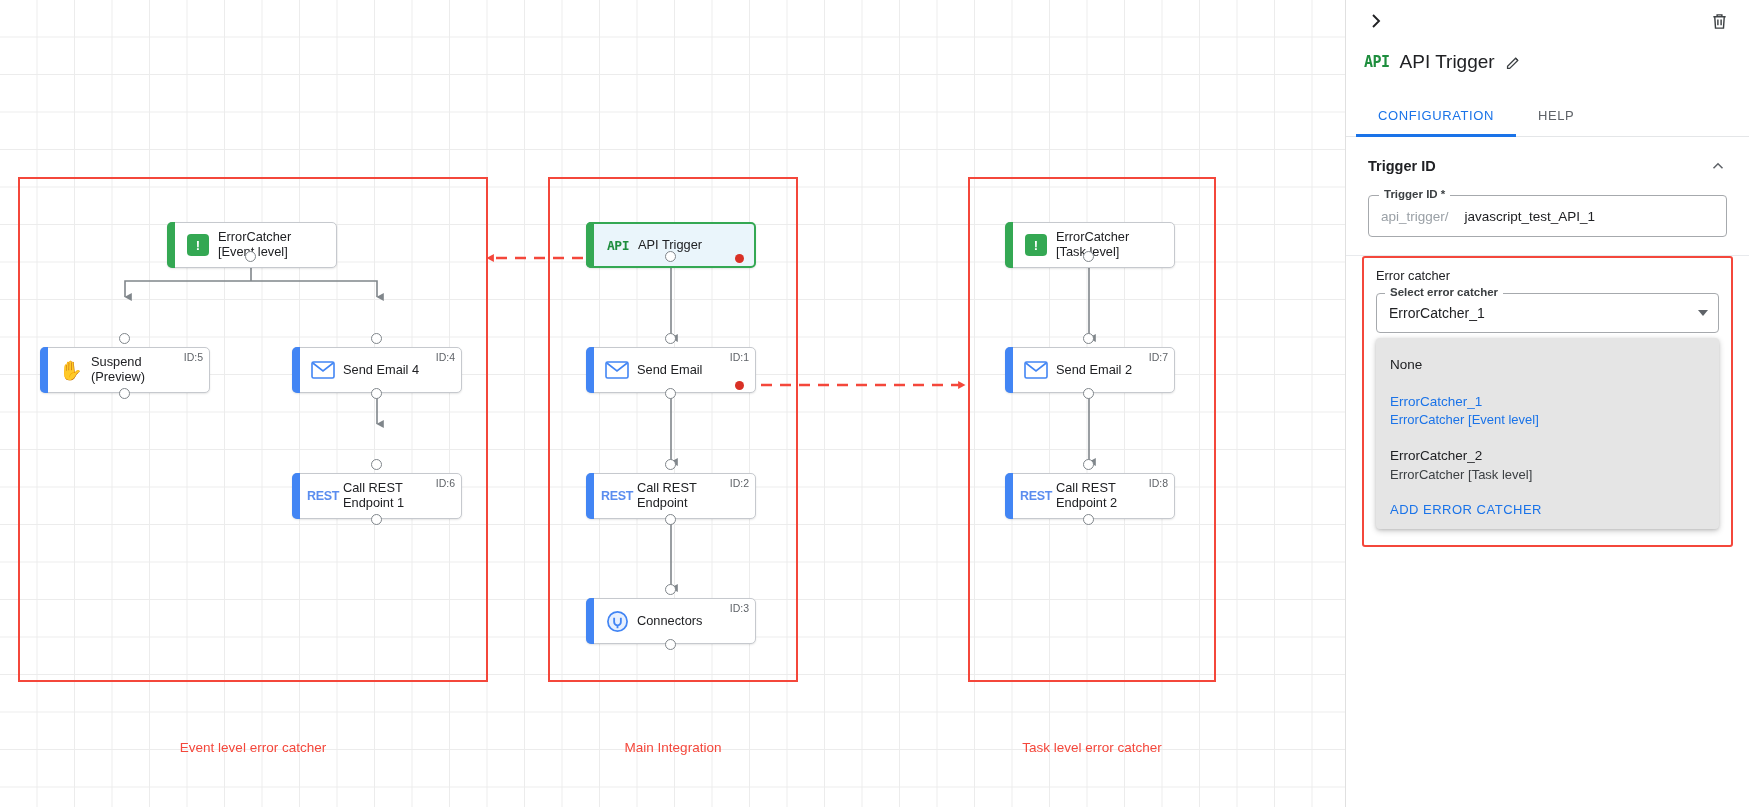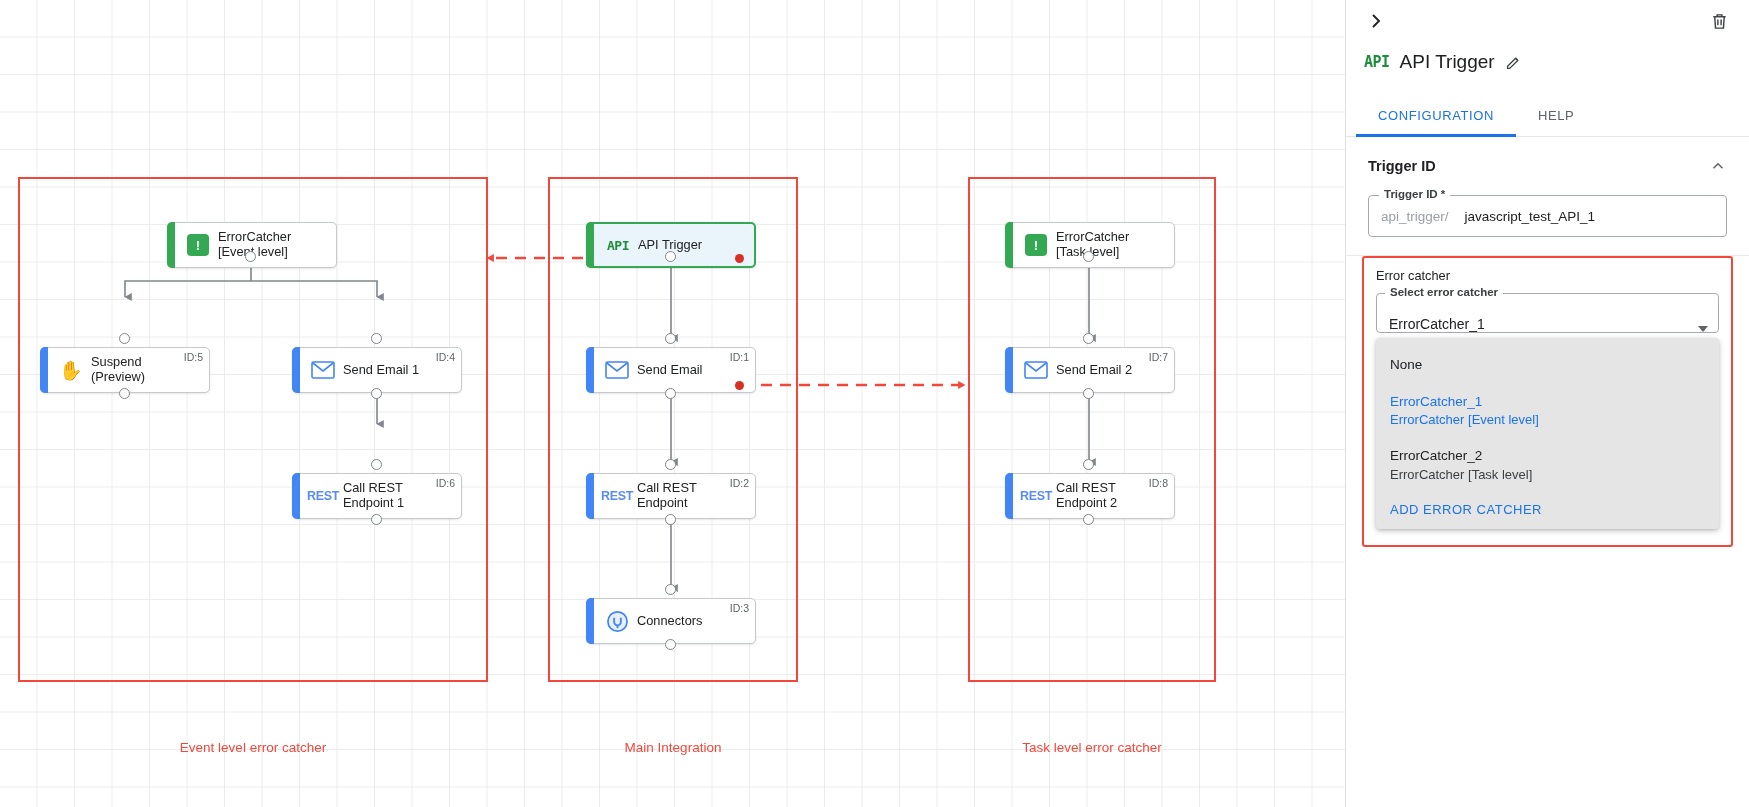--- a/index.html
+++ b/index.html
@@ -173,21 +173,21 @@
 
   
   .err-box {
     margin: 0 16px; border: 2px solid #f4473b;
     border-radius: 3px; padding: 10px 12px 16px 12px;
     position: relative;
   }
   .err-box .label { font-size: 12.8px; color: #202124; margin-bottom: 10px; }
   .select-outlined {
     position: relative; border: 1px solid #a6a9ad; border-radius: 4px;
-    height: 40px; display: flex; align-items: flex-end;
+    height: 40px; display: flex; align-items: center;
     padding: 0 10px 0 12px; justify-content: space-between;
     cursor: pointer; background: #fff;
   }
   .select-outlined .legend {
     position: absolute; top: -8px; left: 8px; background: #ffffff;
     padding: 0 5px; font-size: 11.5px; color: #3c4043; font-weight: bold;
   }
   .select-outlined .sel-val { font-size: 14px; color: #202124; }
   .caret {
     width: 0; height: 0; border-left: 5px solid transparent;
@@ -275,21 +275,21 @@
 
       <div class="port" style="left:371px; top:333px;"></div>
       <div class="node" style="left:292px; top:347px; width:170px;">
         <div class="accent"></div>
         <div class="node-icon">
           <svg class="ico-mail" viewBox="0 0 24 18" fill="none" stroke="#4285f4" stroke-width="1.6">
             <rect x="1" y="1" width="22" height="16" rx="1.6"></rect>
               <path d="M1.8,2 L12,10 L22.2,2"></path>
           </svg>
         </div>
-        <div class="node-label">Send Email 1</div>
+        <div class="node-label">Send Email 4</div>
         <div class="node-id">ID:4</div>
       </div>
       <div class="port" style="left:371px; top:388px;"></div>
 
       <div class="port" style="left:371px; top:459px;"></div>
       <div class="node" style="left:292px; top:473px; width:170px;">
         <div class="accent"></div>
         <div class="node-icon">
           <span class="ico-rest">REST</span>
         </div>

